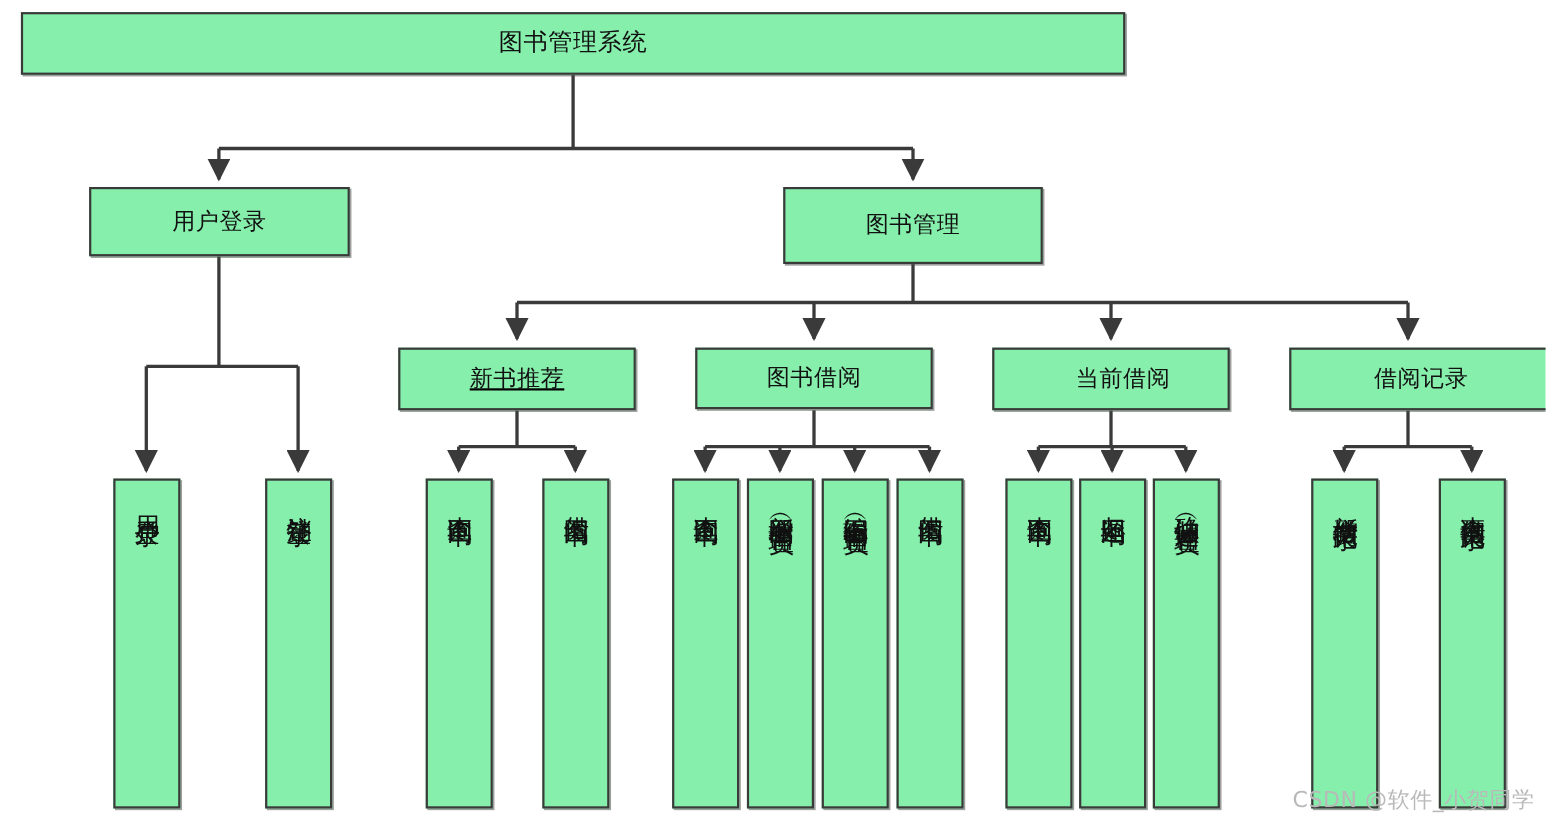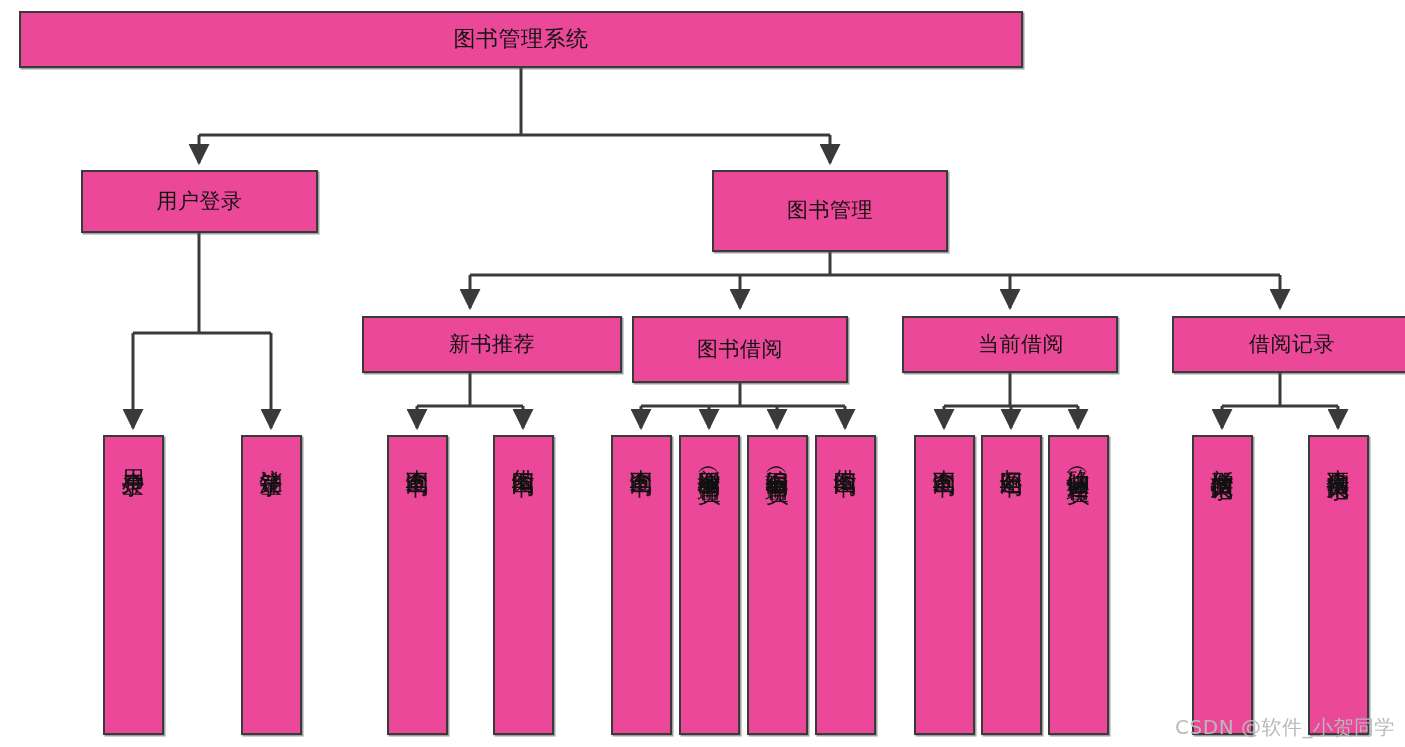--- a/index.html
+++ b/index.html
@@ -20,21 +20,21 @@
     left: 0;
     top: 0;
     width: 1405px;
     height: 747px;
   }
 
   
   .node {
     position: absolute;
     box-sizing: border-box;
-    background: #ec4899;
+    background: #86efac;
     border: 2px solid #3a3a3a;
     box-shadow: 1.5px 1.5px 0 0 rgba(80,80,80,0.55);
     display: flex;
     align-items: center;
     justify-content: center;
   }
   .node > .label {
     color: #111111;
     white-space: nowrap;
   }
@@ -128,28 +128,28 @@
   </g>
 </svg>
 
 <div class="node h root" style="left:19px; top:11px; width:1004px; height:57px;">
   <span class="label">图书管理系统</span>
 </div>
 
 <div class="node h" style="left:81px; top:170px; width:237px; height:63px;">
   <span class="label">用户登录</span>
 </div>
-<div class="node h" style="left:712px; top:170px; width:236px; height:82px;">
+<div class="node h" style="left:712px; top:170px; width:236px; height:70px;">
   <span class="label">图书管理</span>
 </div>
 
-<div class="node h" style="left:362px; top:316px; width:260px; height:57px;">
+<div class="node h" style="left:362px; top:316px; width:216px; height:57px;text-decoration:underline;">
   <span class="label">新书推荐</span>
 </div>
-<div class="node h" style="left:632px; top:316px; width:216px; height:67px;">
+<div class="node h" style="left:632px; top:316px; width:216px; height:56px;">
   <span class="label">图书借阅</span>
 </div>
 <div class="node h" style="left:902px; top:316px; width:216px; height:57px;padding-left:22px;">
   <span class="label">当前借阅</span>
 </div>
 <div class="node h" style="left:1172px; top:316px; width:240px; height:57px;">
   <span class="label">借阅记录</span>
 </div>
 
 <div class="node v" style="left:103px; top:435px; width:61px; height:300px;">

